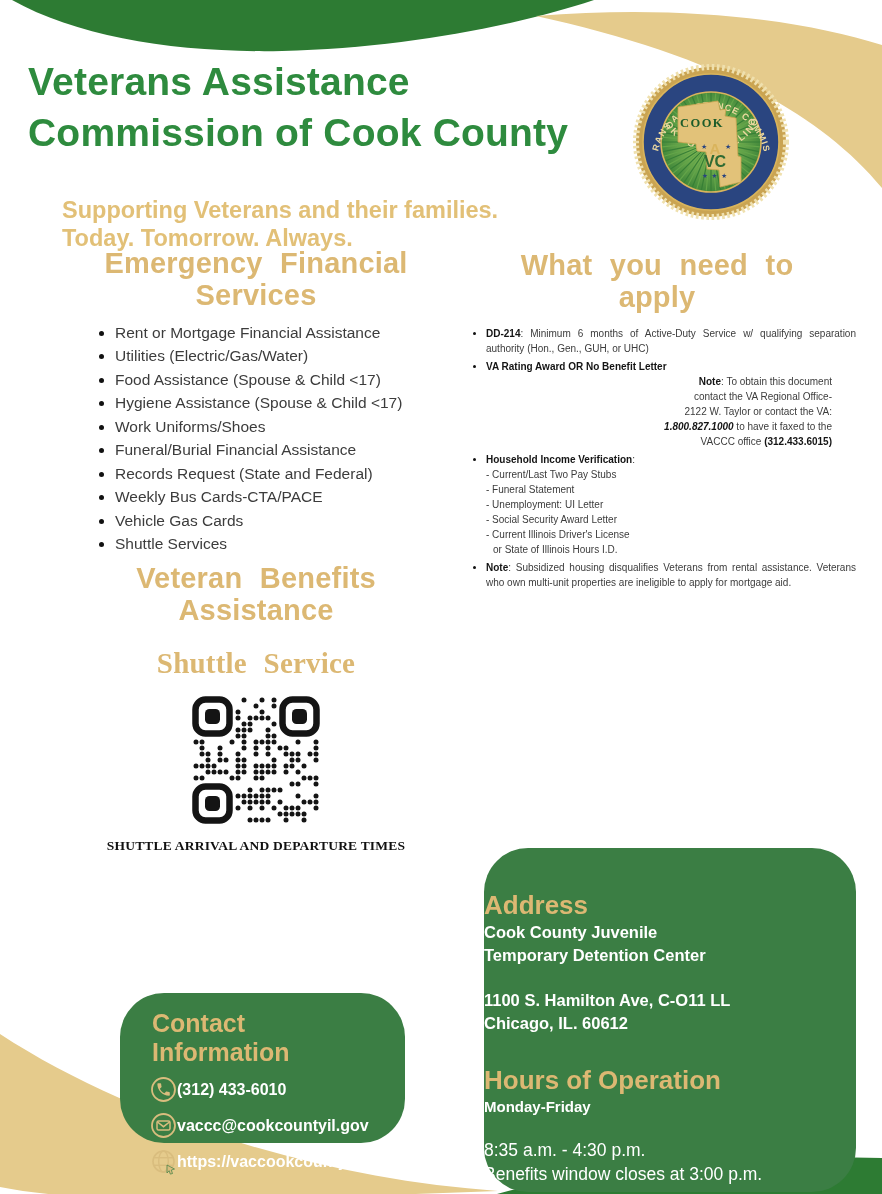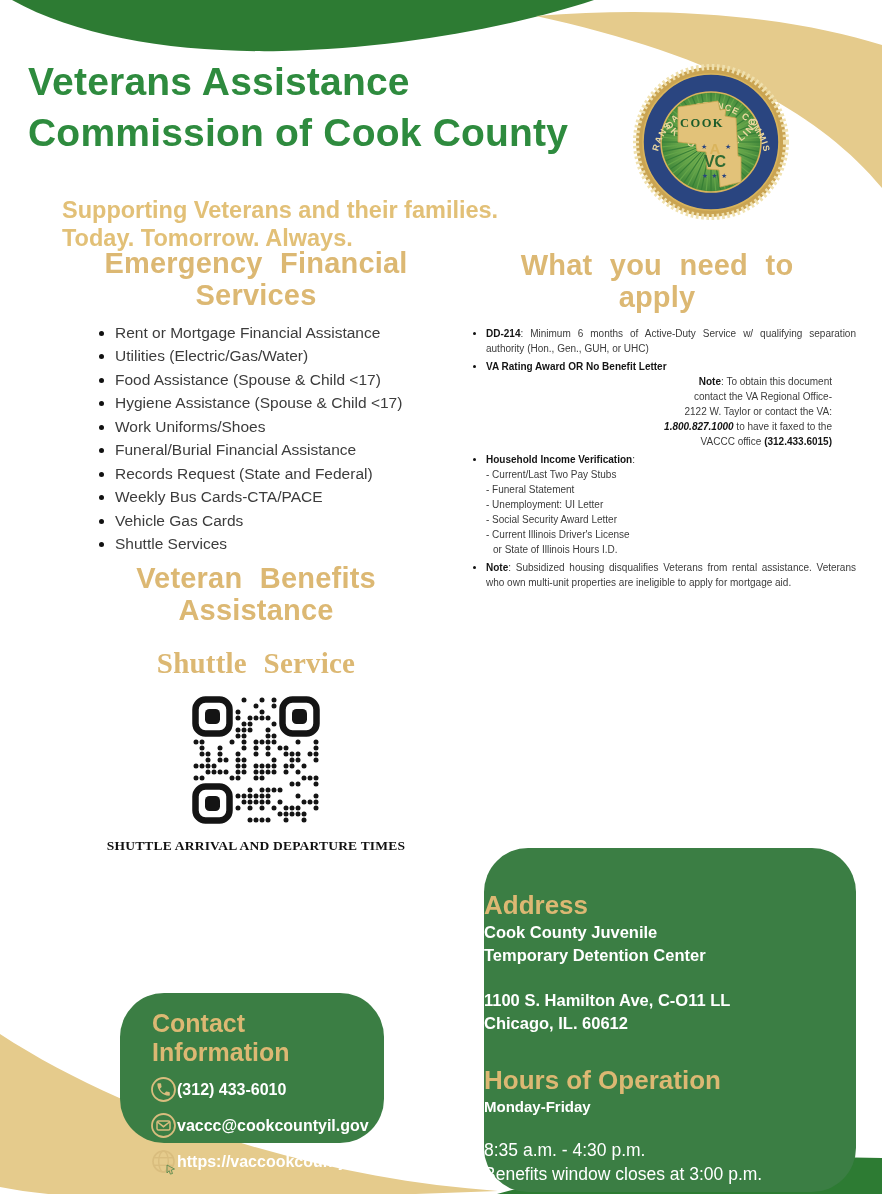--- a/index.html
+++ b/index.html
@@ -44,21 +44,21 @@
   .sub-items .indent{padding-left:7px;}
 
   
   .shuttle-wrap{text-align:center;margin-top:21px;font-family:Liberation Serif, serif;}
   .qr{display:inline-block;margin-top:14px;background:#fff;}
   .qr-caption{margin:6px auto 0 auto;width:310px;color:#111;font-size:13.5px;
               font-weight:bold;line-height:1.45;text-align:center;letter-spacing:.2px;}
 
   
   .green-box{position:absolute;background:#3b7e44;border-radius:44px;color:#ffffff;}
-  #contact-box{left:120px;top:993px;width:264px;height:150px;padding:0;}
+  #contact-box{left:120px;top:993px;width:285px;height:150px;padding:0;}
   #contact-box .inner{padding:14px 18px 12px 30px;}
   .contact-heading{color:#dcb873;font-size:25px;font-weight:bold;margin:2px 0 9px 2px;}
   .contact-row{display:flex;align-items:center;margin:0 0 9px 0;}
   .contact-row .icon{width:27px;height:27px;flex:0 0 auto;}
   .contact-row .txt{font-size:16px;font-weight:bold;color:#ffffff;}
 
   #location-box{left:484px;top:804px;width:372px;height:344px;text-align:left;margin-top:44px;}
   .loc-heading{color:#dcb873;font-size:26px;font-weight:bold;margin:0;}
   #address-heading{margin-top:42px;}
   .loc-line{font-size:16.5px;font-weight:bold;line-height:1.4;}

